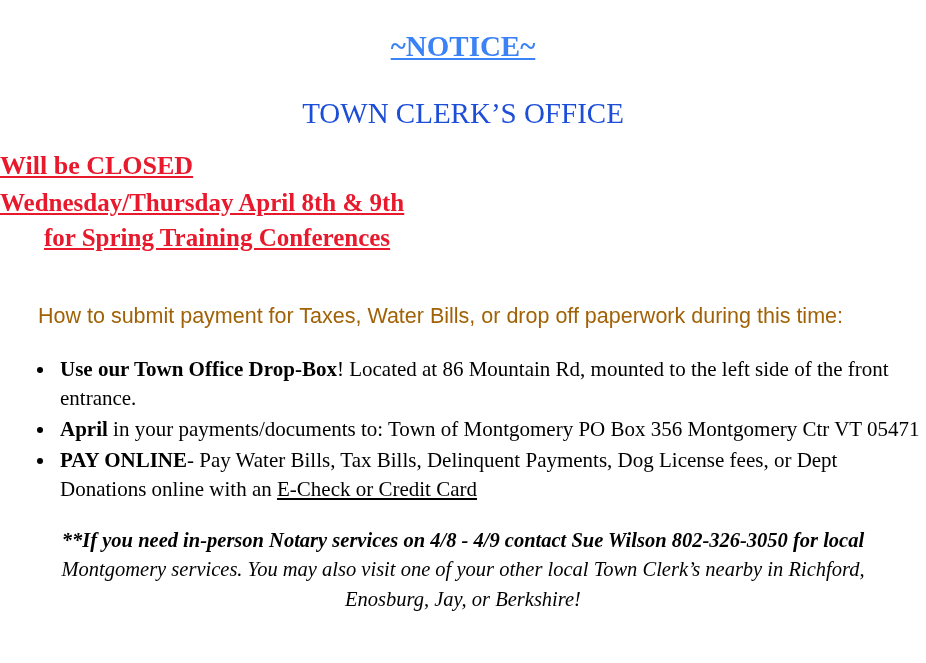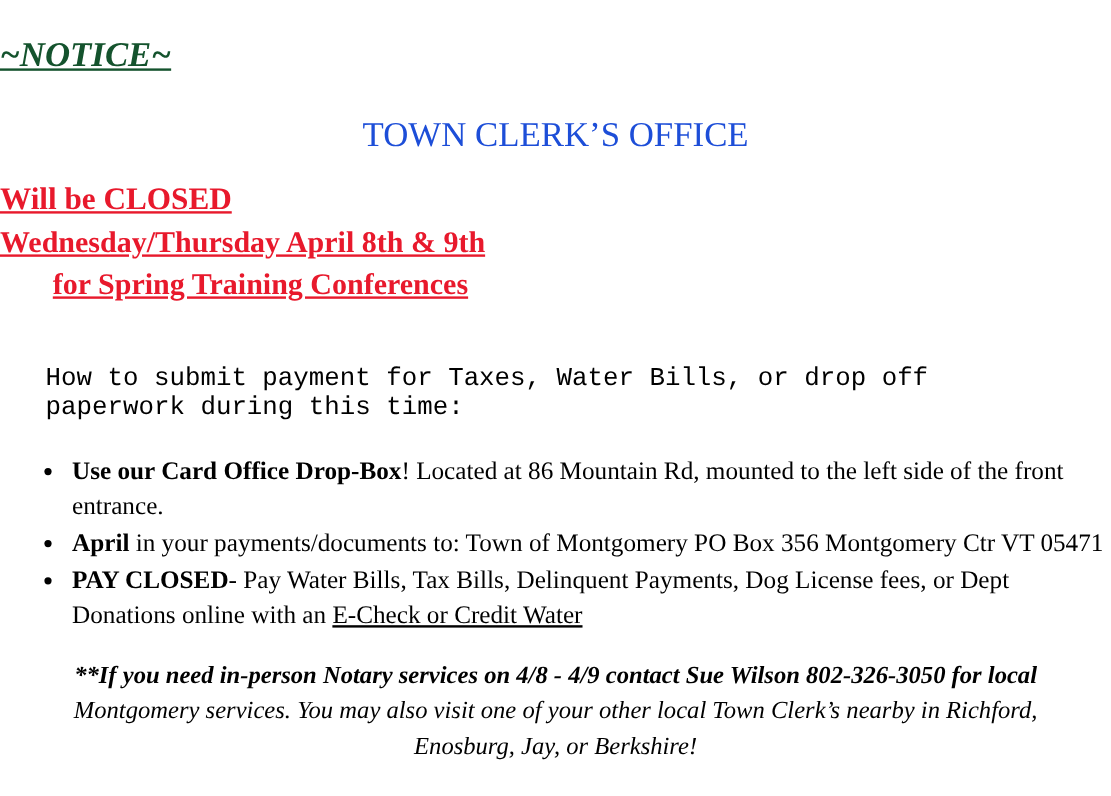--- a/index.html
+++ b/index.html
@@ -17,29 +17,28 @@
   .page {
     position: relative;
     width: 926px;
     height: 663px;
     box-sizing: border-box;
     padding: 0;
   }
 
   
   .notice-heading {
-    text-align: left;
+    text-align: center;
     margin-top: 30px;
     font-family: "Liberation Serif", serif;
     font-weight: bold;
     font-size: 29px;
-    color: #14532d;
+    color: #3b82f6;
     text-decoration: underline;
     letter-spacing: 0px;
-    font-style: italic;
   }
 
   
   .office-line {
     text-align: center;
     margin-top: 34px;
     font-family: "Liberation Serif", serif;
     font-size: 29px;
     color: #1d4ed8;
     font-weight: normal;
@@ -61,23 +60,23 @@
     padding: 0;
   }
   .closed-line.l2 { font-size: 25px; }
   .closed-line.l3 { font-size: 25px; margin-left: 44px; }
 
   
   .intro {
     margin-top: 48px;
     margin-left: 38px;
     margin-right: 38px;
-    font-family: Liberation Mono, monospace;
+    font-family: Liberation Sans, sans-serif;
     font-size: 21.5px;
-    color: #000000;
+    color: #a16207;
   }
 
   
   ul.items {
     margin: 26px 0 0 0;
     padding-left: 56px;
     list-style-type: disc;
   }
   ul.items li {
     font-family: "Liberation Serif", serif;
@@ -121,27 +120,27 @@
   <div class="closed-block">
     <div class="closed-line l1">Will be CLOSED</div>
     <div class="closed-line l2">Wednesday/Thursday April 8th &amp; 9th</div>
     <div class="closed-line l3">for Spring Training Conferences</div>
   </div>
 
   <div class="intro">How to submit payment for Taxes, Water Bills, or drop off paperwork during this time:</div>
 
   <ul class="items">
     <li>
-      <span class="lead">Use our Card Office Drop-Box</span><span>! Located at 86 Mountain Rd, mounted to the left side of the front entrance.</span>
+      <span class="lead">Use our Town Office Drop-Box</span><span>! Located at 86 Mountain Rd, mounted to the left side of the front entrance.</span>
     </li>
     <li>
       <span class="lead">April</span><span> in your payments/documents to: Town of Montgomery PO Box 356 Montgomery Ctr VT 05471</span>
     </li>
     <li>
-      <span class="lead">PAY CLOSED</span><span>- Pay Water Bills, Tax Bills, Delinquent Payments, Dog License fees, or Dept Donations online with an </span><span class="underline-link">E-Check or Credit Water</span>
+      <span class="lead">PAY ONLINE</span><span>- Pay Water Bills, Tax Bills, Delinquent Payments, Dog License fees, or Dept Donations online with an </span><span class="underline-link">E-Check or Credit Card</span>
     </li>
   </ul>
 
   <div class="footnote">
     <span class="bold-start">**If you need in-person Notary services on 4/8 - 4/9 contact Sue Wilson 802-326-3050 for local</span><span> Montgomery services. You may also visit one of your other local Town Clerk’s nearby in Richford, Enosburg, Jay, or Berkshire!</span>
   </div>
 
 </div>
 
 </body></html>

